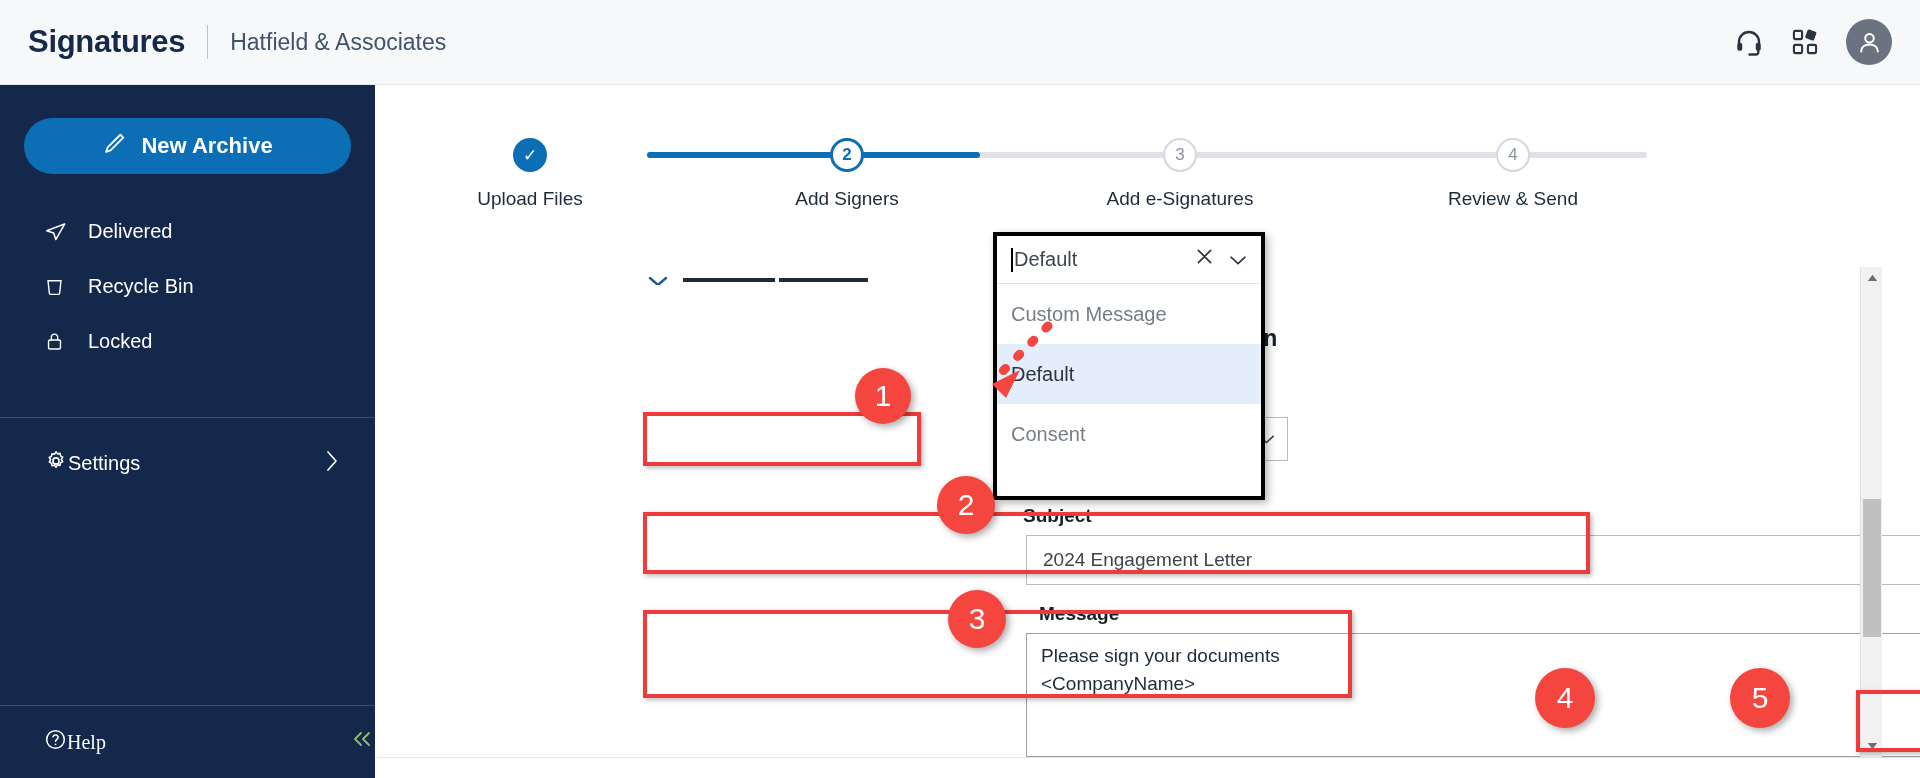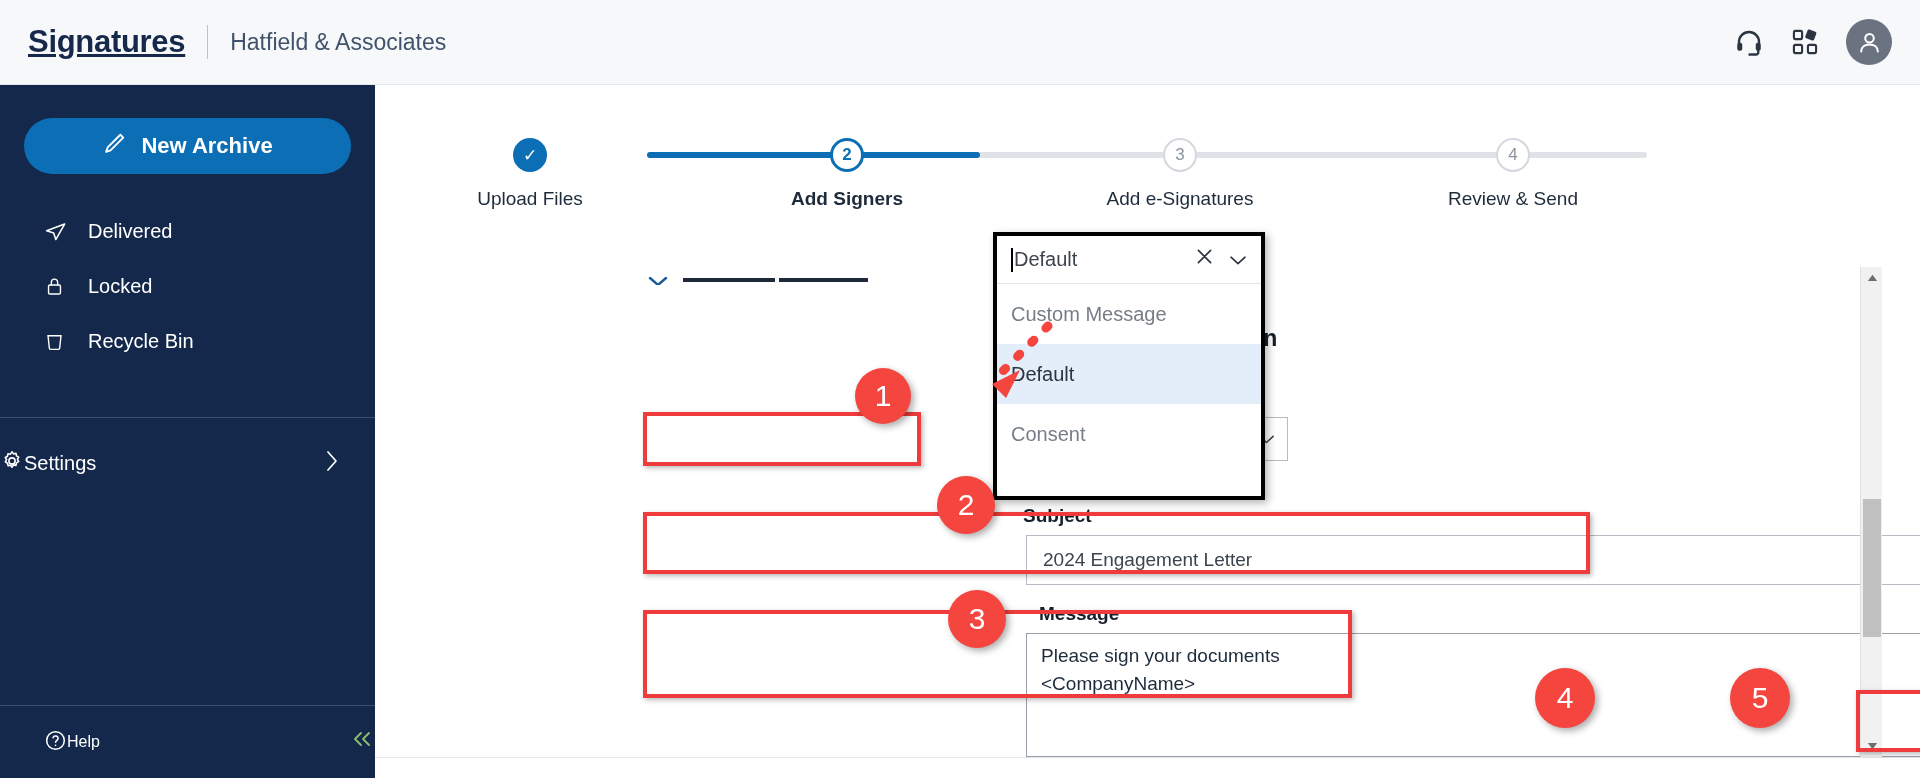--- a/index.html
+++ b/index.html
@@ -16,21 +16,21 @@
   .header {
     position: absolute; top: 0; left: 0;
     width: 1920px; height: 85px;
     background: #f6f8fa;
     border-bottom: 1px solid #e3e7ec;
     display: flex; align-items: center;
   }
   .brand-title {
     margin-left: 28px;
     font-size: 31px; font-weight: bold;
-    color: #16294b; letter-spacing: -0.3px; text-decoration: underline;
+    color: #16294b; letter-spacing: -0.3px;
   }
   .brand-divider {
     width: 1px; height: 34px;
     background: #b9c1cc;
     margin: 0 22px;
   }
   .org-name { font-size: 23px; color: #41536b; }
   .header-right {
     margin-left: auto; margin-right: 28px;
     display: flex; align-items: center; gap: 26px;
@@ -62,29 +62,29 @@
   .nav-item {
     display: flex; align-items: center;
     height: 55px; padding-left: 44px;
     color: #ffffff; font-size: 20px; cursor: pointer;
   }
   .nav-item .nav-ico { width: 26px; margin-right: 18px; display:flex; align-items:center; justify-content:flex-start; }
   .sb-sep { height: 1px; background: #3d516e; margin: 0; }
   .settings-block { padding: 18px 0; }
   .settings-row {
     display: flex; align-items: center;
-    height: 55px; padding-right: 34px;
+    height: 55px; padding-left: 44px; padding-right: 34px;
     color: #fff; font-size: 20px; cursor: pointer;
   }
   .settings-row .chev { margin-left: auto; color:#fff; }
   .help-block { margin-top: auto; }
   .help-row {
     display: flex; align-items: center;
     height: 72px; padding-left: 44px; 
-    color: #fff; font-size: 16px; cursor: pointer;
+    color: #fff; font-size: 20px; cursor: pointer; font-family: Liberation Serif, serif;
   }
   .help-row .collapse { margin-left: auto; color: #8dbf6f; font-size: 22px; }
 
   
   .main {
     position: absolute; top: 85px; left: 375px;
     width: 1545px; height: 693px;
     background: #ffffff;
   }
 
@@ -105,21 +105,21 @@
     font-size: 17px; background: #fff; cursor: pointer;
   }
   .step.done { background: #0c6eb4; border: 2px solid #0c6eb4; color: #fff; }
   .step.active { background: #fff; border: 3px solid #0c6eb4; color: #0c6eb4; font-weight: bold; }
   .step.todo { background: #fff; border: 2px solid #d4d8de; color: #8b949e; }
   .step-label {
     position: absolute; top: 68px;
     font-size: 19px; color: #1d2b3a; text-align: center;
     transform: translateX(-50%); white-space: nowrap;
   }
-  .step-label.active { font-weight: bold; }
+  .step-label.active { font-weight: normal; }
 
   
   .scroll-area {
     position: absolute; top: 182px; left: 0;
     width: 1545px; height: 490px;
     overflow: hidden;
   }
   .form-pane { position: absolute; top: 0; left: 0; width: 1485px; }
 
   .partial-row {
@@ -279,33 +279,33 @@
         <span class="nav-ico">
           <svg width="23" height="23" viewBox="0 0 24 24" fill="none" stroke="#fff" stroke-width="1.6" stroke-linejoin="round">
             <path d="M21.5 4.2L2.8 11.2l7.3 2.3 2.2 6.9z"></path>
           </svg>
         </span>
         <span>Delivered</span>
       </div>
       <div class="nav-item">
         <span class="nav-ico">
           <svg width="21" height="21" viewBox="0 0 24 24" fill="none" stroke="#fff" stroke-width="1.6" stroke-linecap="round">
-            <rect x="5.2" y="10.2" width="13.6" height="10.4" rx="1.6"></rect>
-            <path d="M8.4 10.2V7.2a3.6 3.6 0 0 1 7.2 0v3"></path>
-          </svg>
-        </span>
-        <span>Locked</span>
+            <path d="M4.6 5.4h14.8l-1.5 14.3a1.4 1.4 0 0 1-1.4 1.3H7.5a1.4 1.4 0 0 1-1.4-1.3z"></path>
+          </svg>
+        </span>
+        <span>Recycle Bin</span>
       </div>
       <div class="nav-item">
         <span class="nav-ico">
           <svg width="21" height="21" viewBox="0 0 24 24" fill="none" stroke="#fff" stroke-width="1.6" stroke-linecap="round">
-            <path d="M4.6 5.4h14.8l-1.5 14.3a1.4 1.4 0 0 1-1.4 1.3H7.5a1.4 1.4 0 0 1-1.4-1.3z"></path>
-          </svg>
-        </span>
-        <span>Recycle Bin</span>
+            <rect x="5.2" y="10.2" width="13.6" height="10.4" rx="1.6"></rect>
+            <path d="M8.4 10.2V7.2a3.6 3.6 0 0 1 7.2 0v3"></path>
+          </svg>
+        </span>
+        <span>Locked</span>
       </div>
     </div>
 
     <div style="height:48px"></div>
     <div class="sb-sep"></div>
 
     <div class="settings-block">
       <div class="settings-row">
         <span class="nav-ico">
           <svg width="24" height="24" viewBox="0 0 24 24" fill="none" stroke="#fff" stroke-width="1.6" stroke-linecap="round" stroke-linejoin="round">

